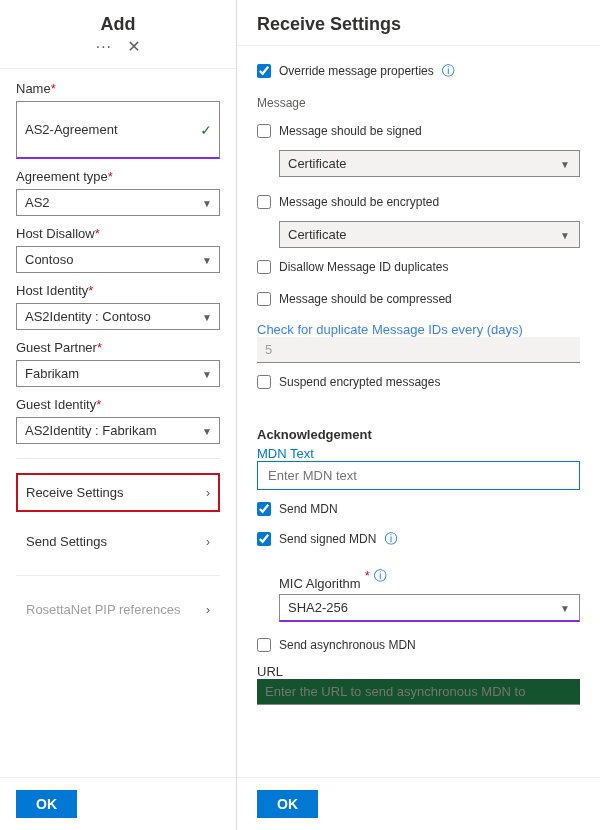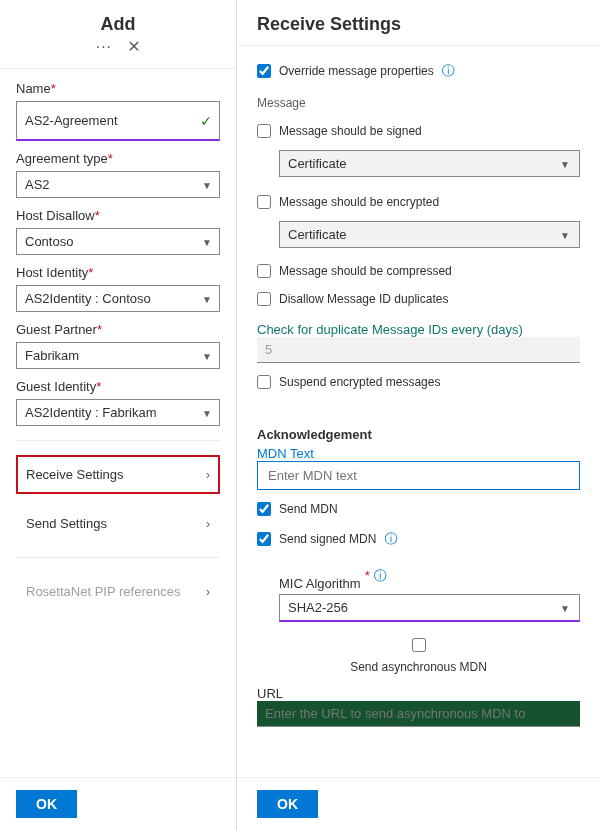--- a/index.html
+++ b/index.html
@@ -51,21 +51,21 @@
     .field-label {
       display: block;
       color: #323130;
       margin-bottom: 3px;
       font-size: 13px;
     }
     .field-label .required { color: #c50f1f; }
     .text-input {
       width: 100%;
       border: 1px solid #8a8886;
-      padding: 11px 8px;
+      padding: 20px 8px;
       font-size: 13px;
       color: #323130;
       outline: none;
       background: #fff;
     }
     .name-input-wrapper {
       position: relative;
     }
     .name-input-wrapper .check-icon {
       position: absolute;
@@ -207,21 +207,21 @@
       border-bottom: 1px solid #8a8886;
       padding: 5px 28px 5px 8px;
       font-size: 13px;
       color: #323130;
       background: #f3f2f1;
       appearance: none;
       cursor: pointer;
       outline: none;
     }
     .duplicate-check-label {
-      color: #0f766e;
+      color: #3b82f6;
       font-size: 13px;
       margin-top: 4px;
     }
     .days-input {
       width: 100%;
       border: none;
       border-bottom: 1px solid #8a8886;
       padding: 5px 8px;
       font-size: 13px;
       color: #a19f9d;
@@ -440,28 +440,28 @@
       <input type="checkbox" class="checkbox-input" style="">
       <span class="checkbox-label">Message should be encrypted</span>
     </div>
     <div class="cert-select-wrapper sub-indent">
       <select class="cert-select">
         <option>Certificate</option>
       </select>
       <span class="select-chevron" style="right:10px;top:50%;transform:translateY(-50%);position:absolute;pointer-events:none;color:#605e5c;font-size:10px;">▼</span>
     </div>
 
+    <div class="checkbox-row">
+      <input type="checkbox" class="checkbox-input" style="">
+      <span class="checkbox-label">Disallow Message ID duplicates</span>
+    </div>
+
     <div class="checkbox-row" style="margin-top:4px;">
       <input type="checkbox" class="checkbox-input" style="">
       <span class="checkbox-label">Message should be compressed</span>
-    </div>
-
-    <div class="checkbox-row">
-      <input type="checkbox" class="checkbox-input" style="">
-      <span class="checkbox-label">Disallow Message ID duplicates</span>
     </div>
 
     <div>
       <div class="duplicate-check-label">Check for duplicate Message IDs every (days)</div>
       <input type="text" class="days-input" value="5" style="">
     </div>
 
     <div class="checkbox-row">
       <input type="checkbox" class="checkbox-input" style="">
       <span class="checkbox-label">Suspend encrypted messages</span>
@@ -493,21 +493,21 @@
       <div class="mic-select-wrapper">
         <select class="mic-select">
           <option>SHA2-256</option>
           <option>SHA1</option>
           <option>MD5</option>
         </select>
         <span class="select-chevron" style="right:10px;top:50%;transform:translateY(-50%);position:absolute;pointer-events:none;color:#605e5c;font-size:10px;">▼</span>
       </div>
     </div>
 
-    <div class="checkbox-row" style="margin-top:4px;flex-direction:column;">
+    <div class="checkbox-row" style="margin-top:4px;">
       <input type="checkbox" class="checkbox-input" style="">
       <span class="checkbox-label">Send asynchronous MDN</span>
     </div>
 
     <div>
       <div class="url-label">URL</div>
       <input type="text" class="url-input" placeholder="Enter the URL to send asynchronous MDN to" style="">
     </div>
   </div>
 

